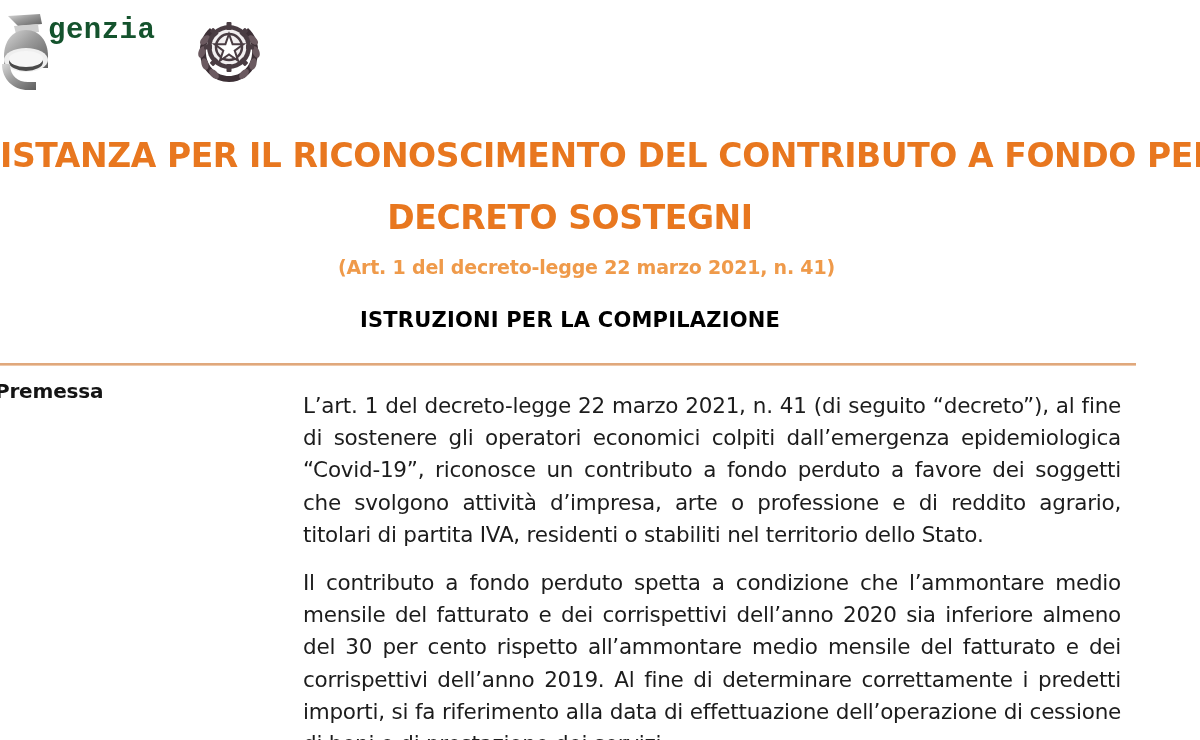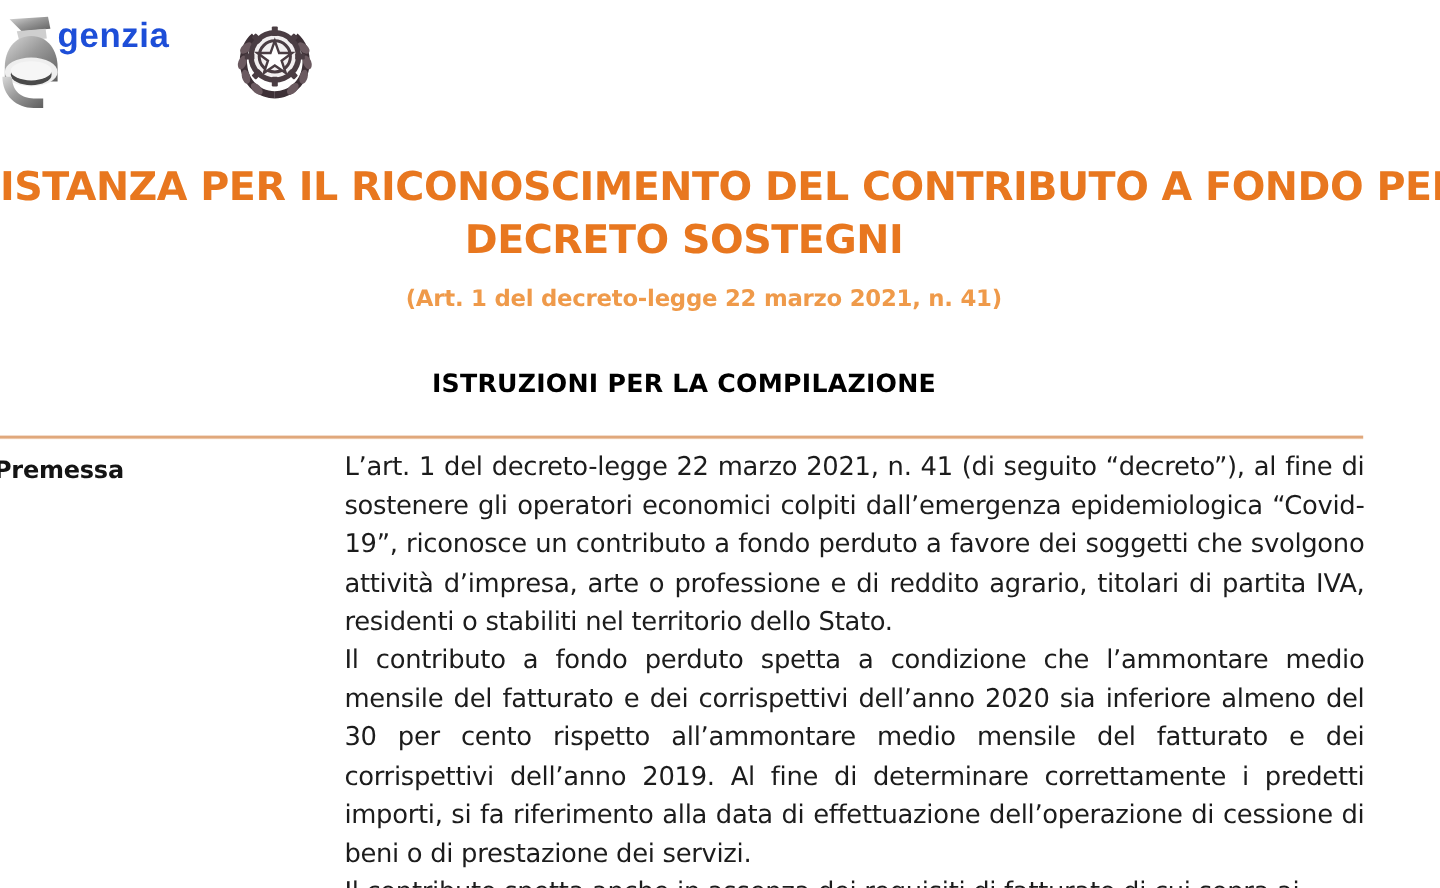--- a/index.html
+++ b/index.html
@@ -43,25 +43,25 @@
   .logo-words {
     position: absolute;
     left: 38px;
     top: 8px;
     width: 190px;
     height: 82px;
   }
   .logo-word {
     position: absolute;
     left: 0;
-    font-family: Liberation Sans, sans-serif;
+    font-family: Liberation Mono, monospace;
     font-weight: 700;
     font-size: 29px;
     letter-spacing: 0.5px;
-    color: #1d4ed8;
+    color: #14532d;
     white-space: nowrap;
   }
   .logo-word.w1 { top: 0px; left: 16px; }
   .logo-word.w2 { top: 40px; left: 0px; }
 
   .logo-emblem {
     position: absolute;
     left: 198px;
     top: 8px;
     width: 74px;
@@ -81,21 +81,21 @@
     font-family: "DejaVu Sans", sans-serif;
     font-weight: 700;
     font-size: 33px;
     line-height: 44px;
     letter-spacing: -0.4px;
     color: #e8771f;
     margin: 0;
     white-space: nowrap;
   }
   .doc-title.line2 {
-    margin-top: 0;
+    margin-top: 18px;
   }
   .doc-subtitle {
     margin-top: 16px;
     font-family: "DejaVu Sans", sans-serif;
     font-weight: 700;
     font-size: 19px;
     letter-spacing: -0.2px;
     color: #ef9a4a;
     margin-left: 33px;
   }
@@ -149,21 +149,21 @@
     left: 287px;
     top: 0;
     width: 850px;
   }
   .body-par {
     font-family: "DejaVu Sans", sans-serif;
     font-size: 21.5px;
     line-height: 32.2px;
     letter-spacing: -0.25px;
     color: #1c1c1c;
-    margin: 0;
+    margin: 16px;
     text-align: justify;
     text-justify: inter-word;
   }
   .body-par.last {
     text-align: left;
   }
 </style>
 </head>
 <body>
 

